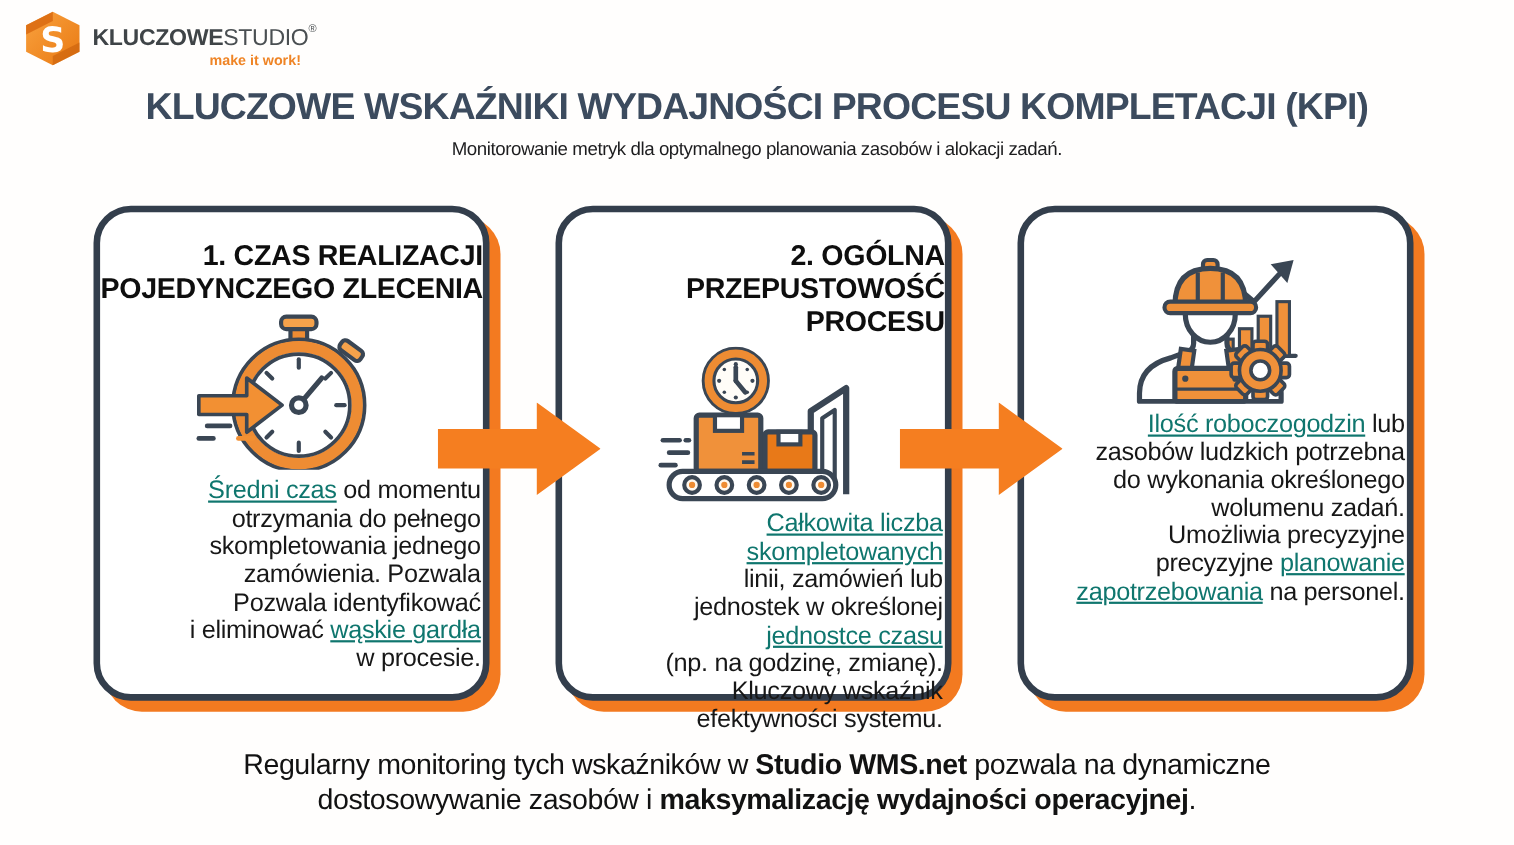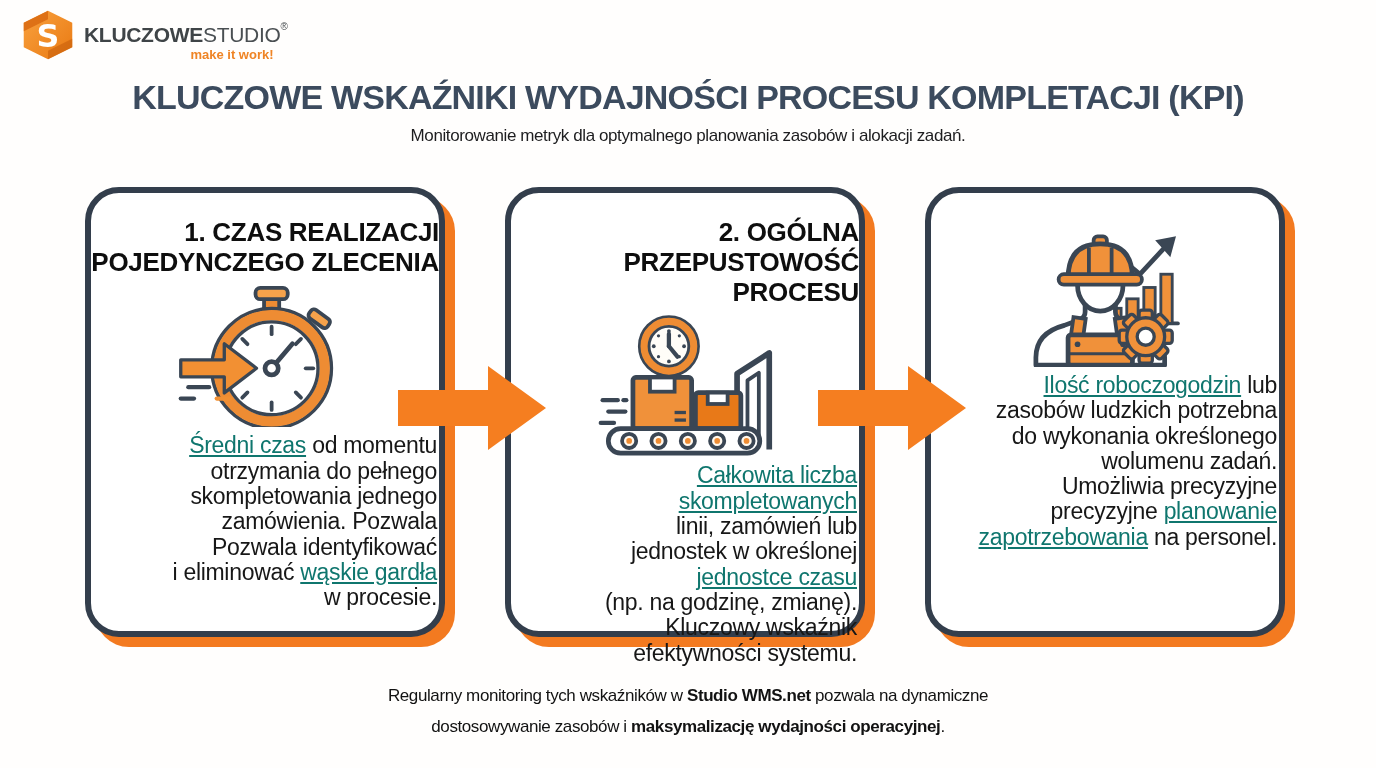--- a/index.html
+++ b/index.html
@@ -30,21 +30,21 @@
   .card-title{font-size:26px;font-weight:bold;line-height:1.16;color:#0e0e0e;white-space:pre-line;letter-spacing:-0.3px;}
   .icon-wrap{height:142px;margin-top:8px;display:flex;align-items:center;justify-content:center;}
   .card-body{margin:6px auto 0;width:344px;font-size:23px;line-height:1.1;letter-spacing:-0.3px;white-space:pre-line;color:#171717;}
   .seg-orange{color:#0f766e;text-decoration:underline;}
   .seg-bold{font-weight:bold;}
   
   .connector{position:absolute;top:366px;width:148px;height:84px;z-index:6;}
   .connector-1{left:398px;} .connector-2{left:818px;}
   
   .footer{position:absolute;left:0;right:0;top:680px;text-align:center;
-    font-size:17px;line-height:31px;letter-spacing:-0.4px;color:#121212;white-space:pre-line;}
+    font-size:26px;line-height:31px;letter-spacing:-0.4px;color:#121212;white-space:pre-line;}
 </style>
 </head>
 <body>
 
 <div class="canvas">
 
   <div class="logo">
     <svg class="logo-mark" viewBox="0 0 60 56">
       <defs>
         <linearGradient id="hexg" x1="0" y1="0" x2="1" y2="1">

